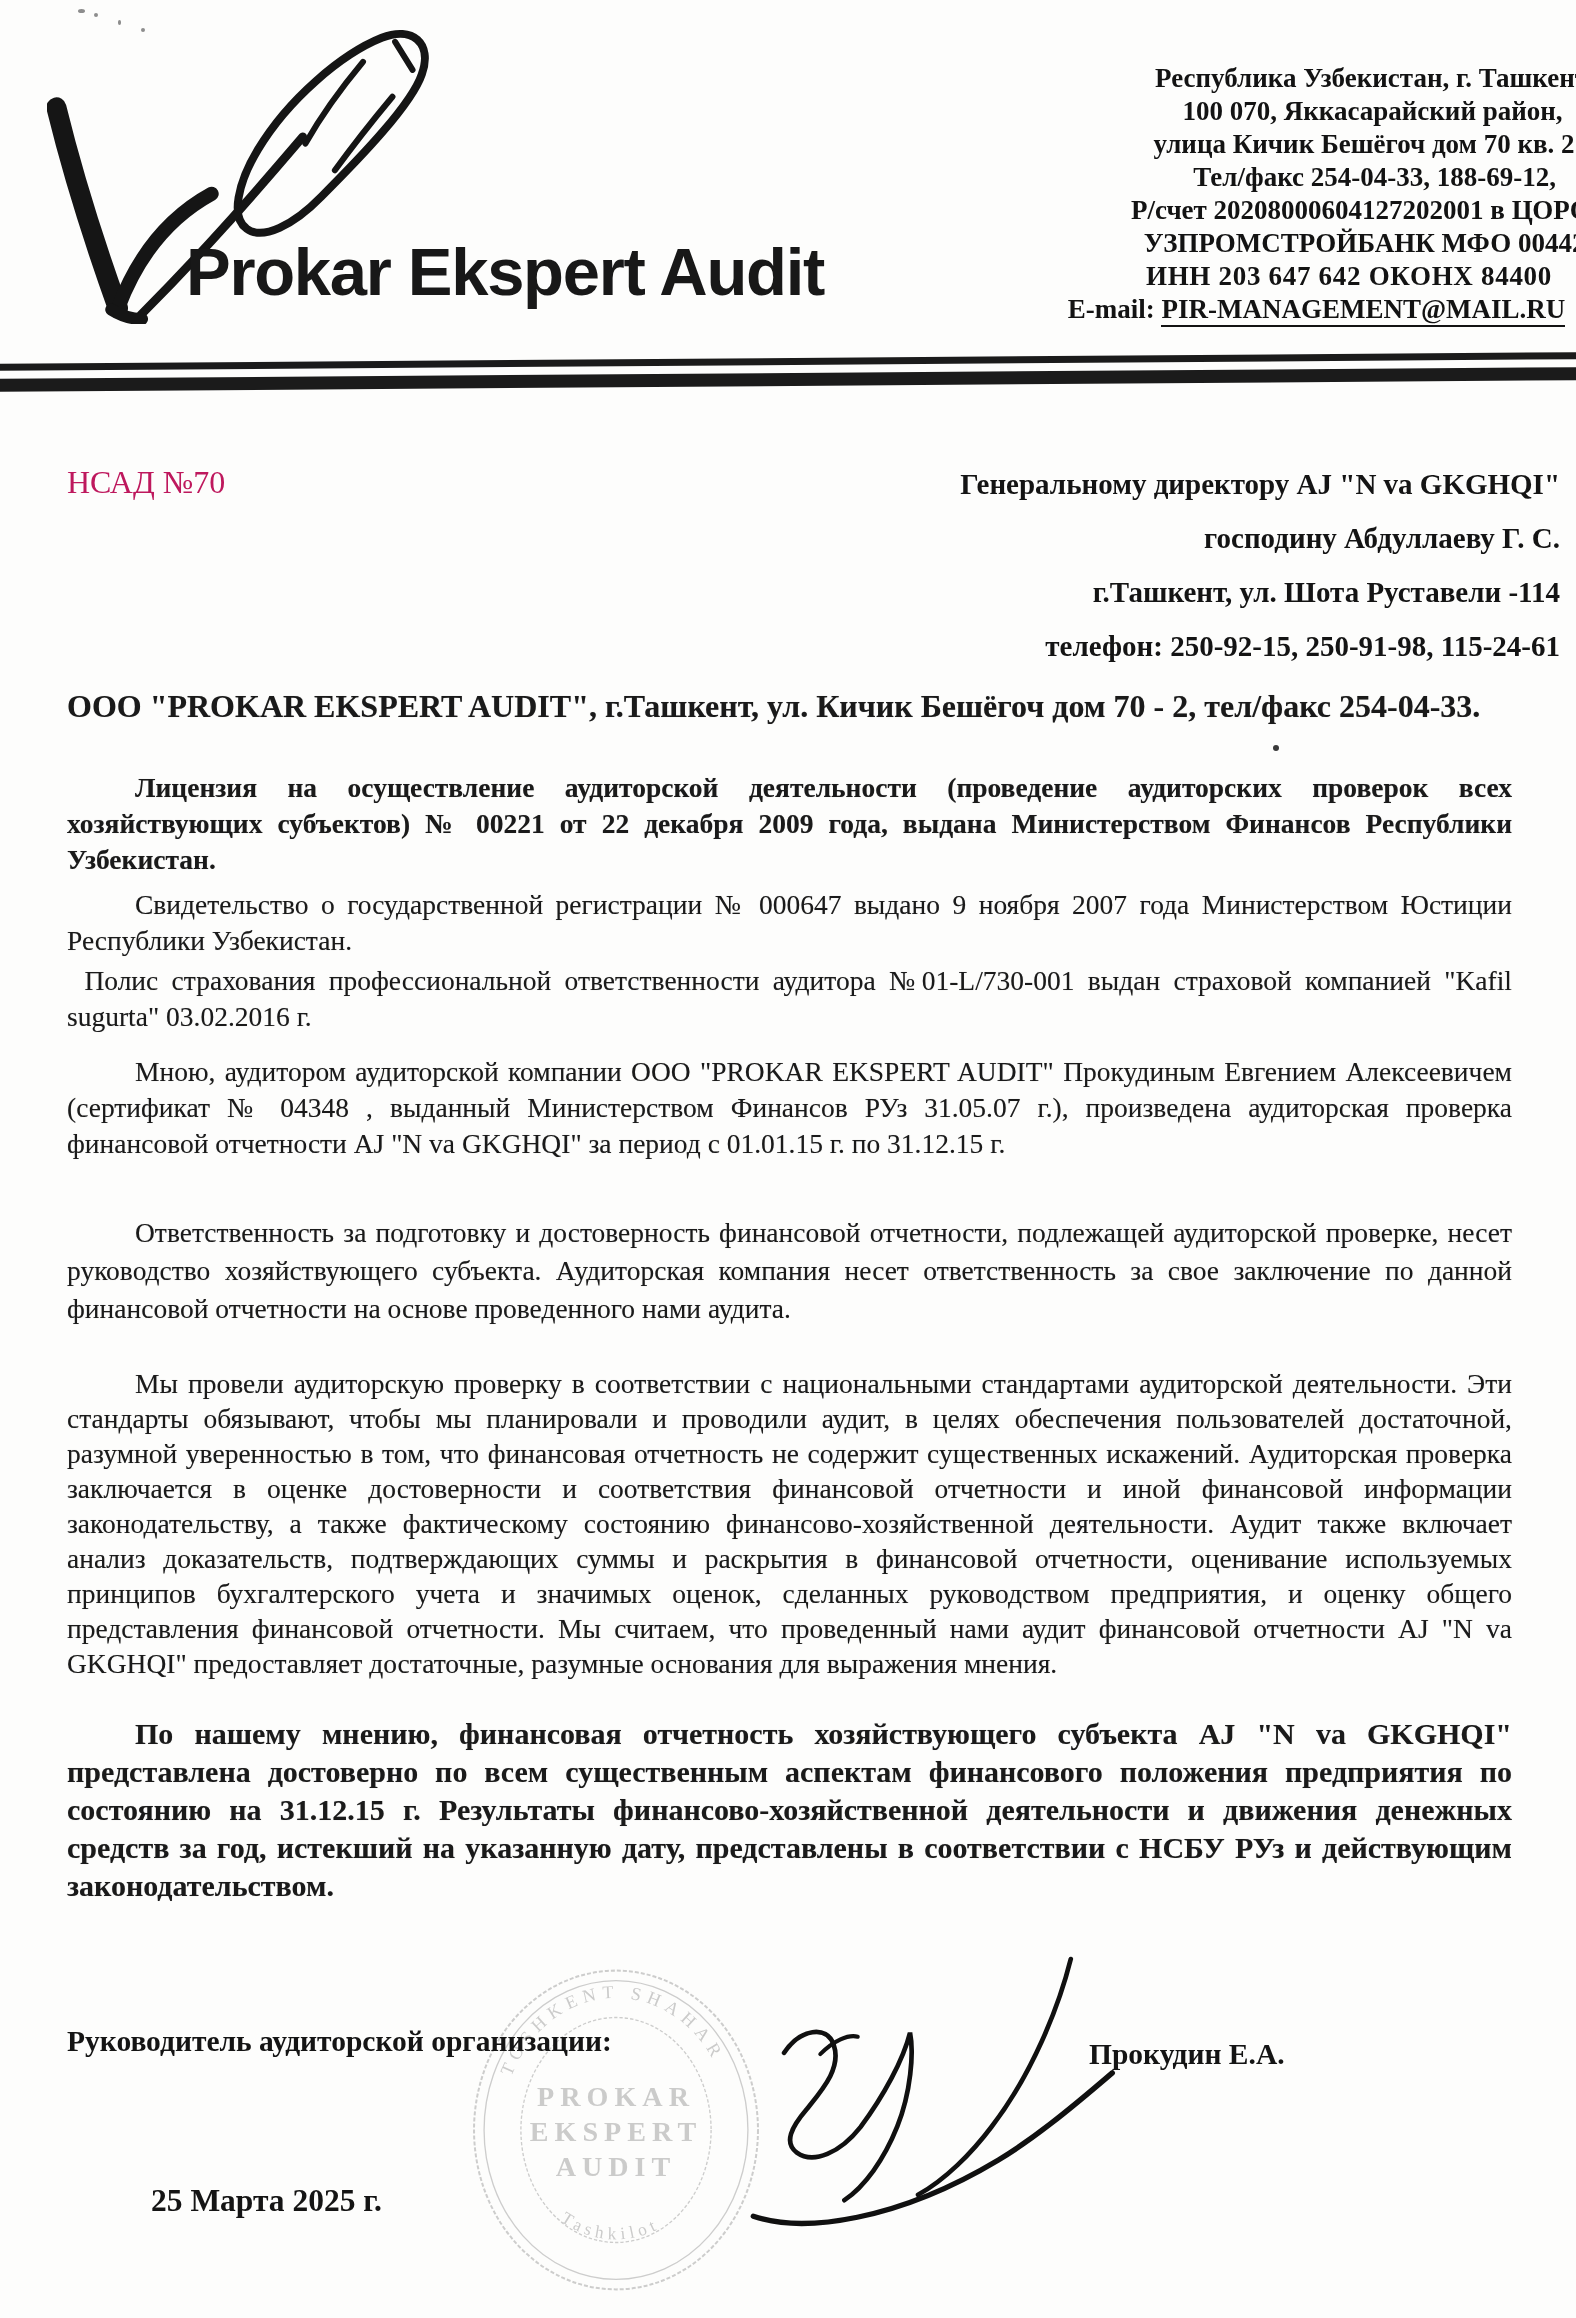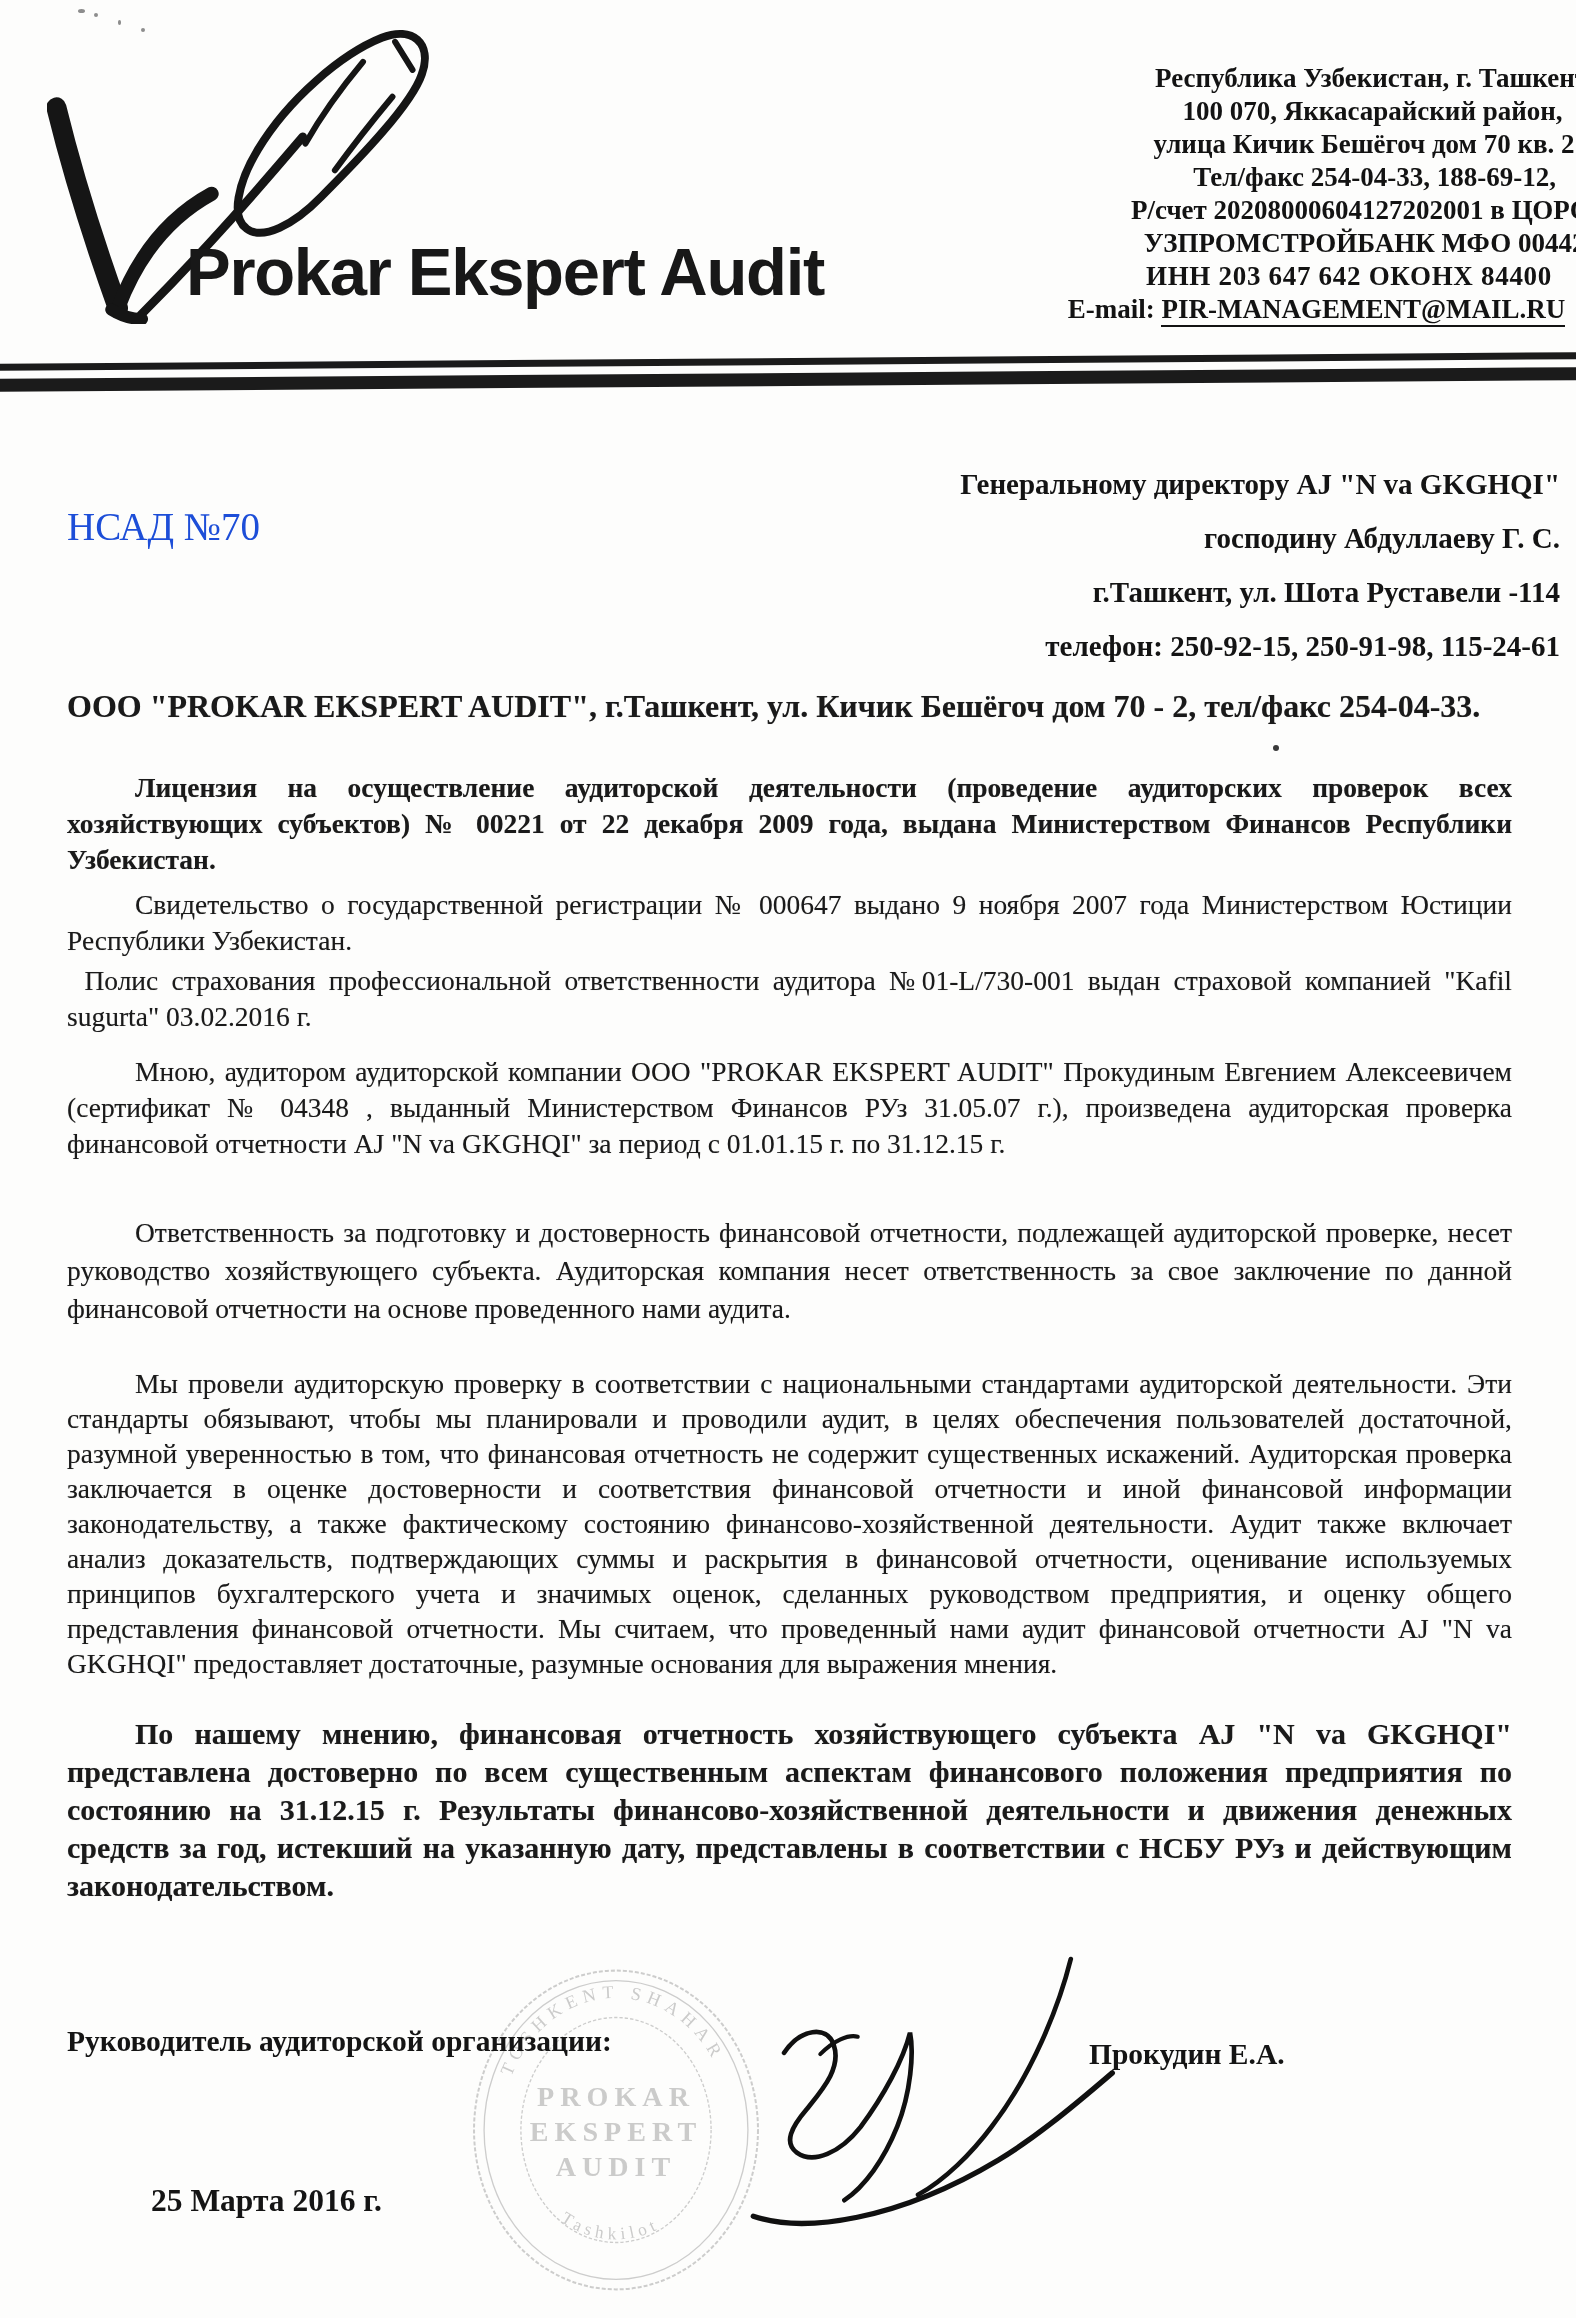--- a/index.html
+++ b/index.html
@@ -32,21 +32,21 @@
   .email-value { border-bottom:2.7px solid #131313; padding-bottom:1.3px; }
   .rule { position:absolute; left:-4px; width:1588px; background:#1b1b1b; transform:rotate(-0.42deg); transform-origin:center; }
   .rule-1 { top:358px; height:7.4px; }
   .rule-2 { top:373px; height:13.4px; }
   
   .title { position:absolute; left:0; right:0; top:401px; text-align:center; }
   .title span {
     display:inline-block; transform:scale(0.92,1.08); transform-origin:center;
     font-weight:bold; font-size:39px; letter-spacing:0.7px; color:#161616;
   }
-  .ref { position:absolute; left:67px; top:464px; font-size:39px; color:#1d4ed8;margin-top:40px; }
+  .ref { position:absolute; left:67px; top:464px; font-size:32px; color:#be185d; }
   .addressee {
     position:absolute; top:457px; right:16px; text-align:right;
     font-weight:bold; font-size:29px; line-height:54px; color:#141414;
   }
   .addressee .line { display:block; white-space:nowrap; }
   
   .flow { position:absolute; left:67px; top:685px; width:1445px; }
   .flow p { margin:0; text-align:justify; text-shadow:0 0 0.7px rgba(20,20,20,0.35); }
   p.company { font-weight:bold; font-size:32px; line-height:42px; text-align:left; }
   p.body-par { font-size:27.5px; line-height:36px; text-indent:68px; }
@@ -159,16 +159,16 @@
       <path d="M152,152 C176,116 216,110 226,140 C238,174 210,206 186,236 C163,263 151,286 171,301 C196,319 236,301 266,263 C301,216 330,162 340,122 C346,152 341,212 321,262 C301,312 272,352 242,372" stroke-width="7"></path>
       <path d="M106,396 C182,422 322,402 472,312 C522,282 572,242 642,182" stroke-width="8"></path>
       <path d="M206,154 C226,134 248,124 262,128" stroke-width="6"></path>
     </g>
   </svg>
 
   <div class="sig-row">
     <span class="sig-role">Руководитель аудиторской организации:</span>
     <span class="sig-name">Прокудин Е.А.</span>
   </div>
-  <div class="doc-date">25 Марта 2016 г.</div>
+  <div class="doc-date">25 Марта 2025 г.</div>
 
 </div>
 
 
 </body></html>

